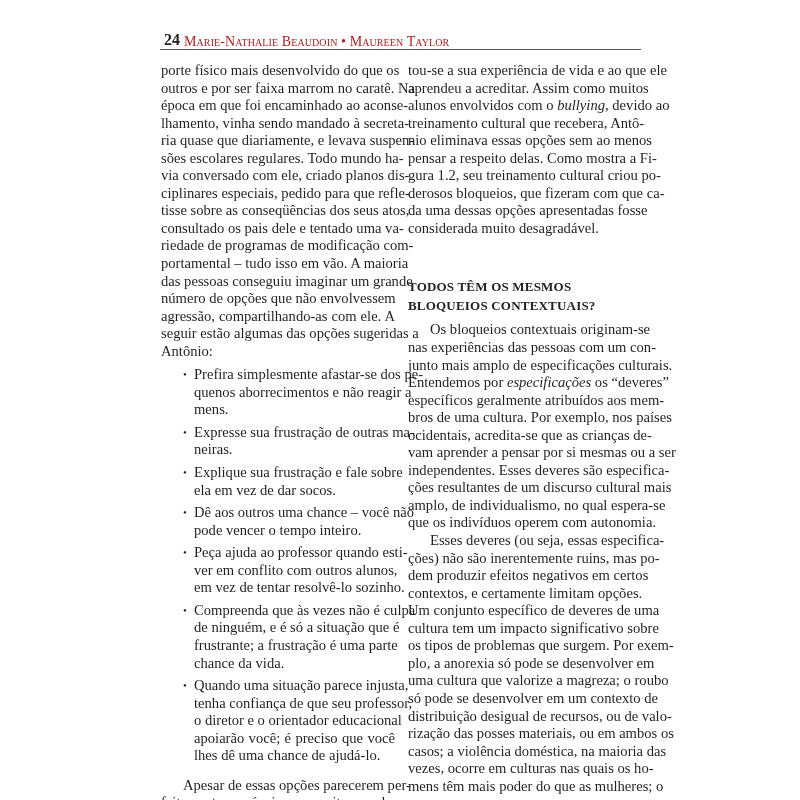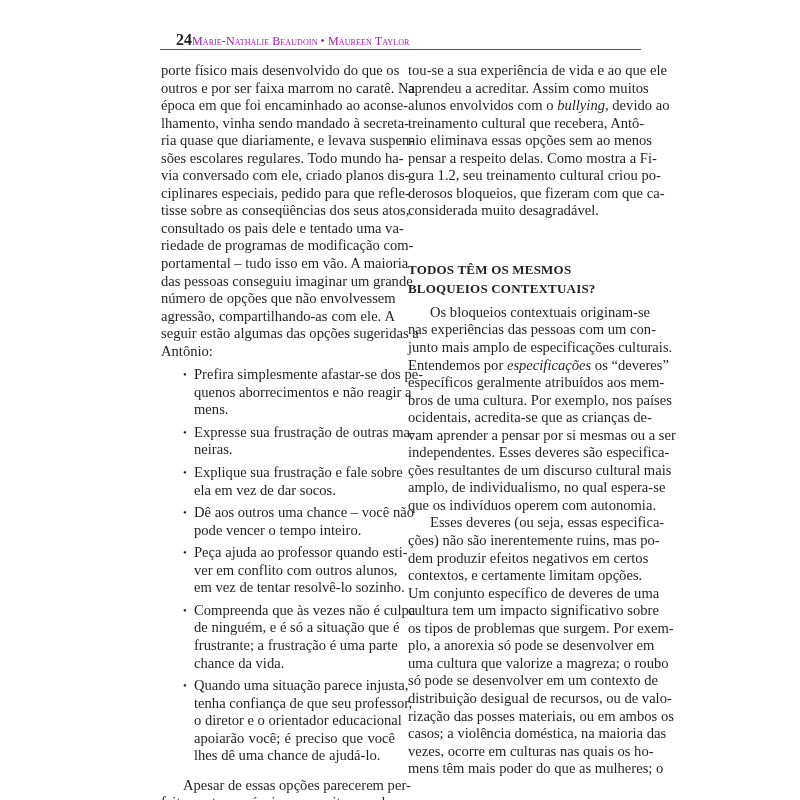--- a/index.html
+++ b/index.html
@@ -1,23 +1,23 @@
 <!DOCTYPE html>
 <html><head>
 <meta charset="utf-8">
 <style>
   html, body { margin: 0; padding: 0; background: #ffffff; }
   body { width: 800px; height: 800px; position: relative; overflow: hidden;
          font-family: "DejaVu Serif", "Liberation Serif", serif; color: #231f20; }
   .header { position: absolute; left: 160px; top: 32px; width: 481px; height: 17px;
             border-bottom: 1px solid #555; }
-  .page-num { position: absolute; left: 16px; top: -1px; font-family: "Liberation Serif", serif;
+  .page-num { position: absolute; left: 4px; top: -1px; font-family: "Liberation Serif", serif;
               font-size: 16px; font-weight: bold; color: #222; }
-  .running-head { position: absolute; left: 32px; top: 2px; font-family: "Liberation Serif", serif;
-                  font-size: 12px; font-variant: small-caps; letter-spacing: 0.1px; color: #a21caf; }
+  .running-head { position: absolute; left: 24px; top: 2px; font-family: "Liberation Serif", serif;
+                  font-size: 14px; font-variant: small-caps; letter-spacing: 0.1px; color: #b91c1c; }
   .col { position: absolute; top: 62px; font-family: "Liberation Serif", serif;
          font-size: 14.6px; line-height: 17.55px; text-align: justify; hyphens: none; }
   .col-left { left: 161px; width: 234px; }
   .col-right { left: 408px; width: 233px; }
   p { margin: 0; }
   .line { display: block; text-align: justify; text-align-last: justify; white-space: nowrap; }
   .line.last { text-align-last: left; }
   ul.bullets { list-style: none; margin: 6px 0 6px 0; padding: 0 0 0 22px; }
   ul.bullets li { position: relative; padding-left: 11px; margin-bottom: 5px; }
   ul.bullets li .dot { position: absolute; left: 0; top: 0; font-size: 11px; }
@@ -106,20 +106,21 @@
 <div class="col col-right">
   <p>
     <span class="line">tou-se a sua experiência de vida e ao que ele</span>
     <span class="line">aprendeu a acreditar. Assim como muitos</span>
     <span class="line"><span>alunos envolvidos com o </span><em>bullying</em><span>, devido ao</span></span>
     <span class="line">treinamento cultural que recebera, Antô-</span>
     <span class="line">nio eliminava essas opções sem ao menos</span>
     <span class="line">pensar a respeito delas. Como mostra a Fi-</span>
     <span class="line">gura 1.2, seu treinamento cultural criou po-</span>
     <span class="line">derosos bloqueios, que fizeram com que ca-</span>
+    <span class="line">da uma dessas opções apresentadas fosse</span>
     <span class="line last">considerada muito desagradável.</span>
   </p>
 
   <h2 class="section">
     <span>TODOS TÊM OS MESMOS</span><br>
     <span>BLOQUEIOS CONTEXTUAIS?</span>
   </h2>
 
   <p>
     <span class="line" style="padding-left:22px">Os bloqueios contextuais originam-se</span>

